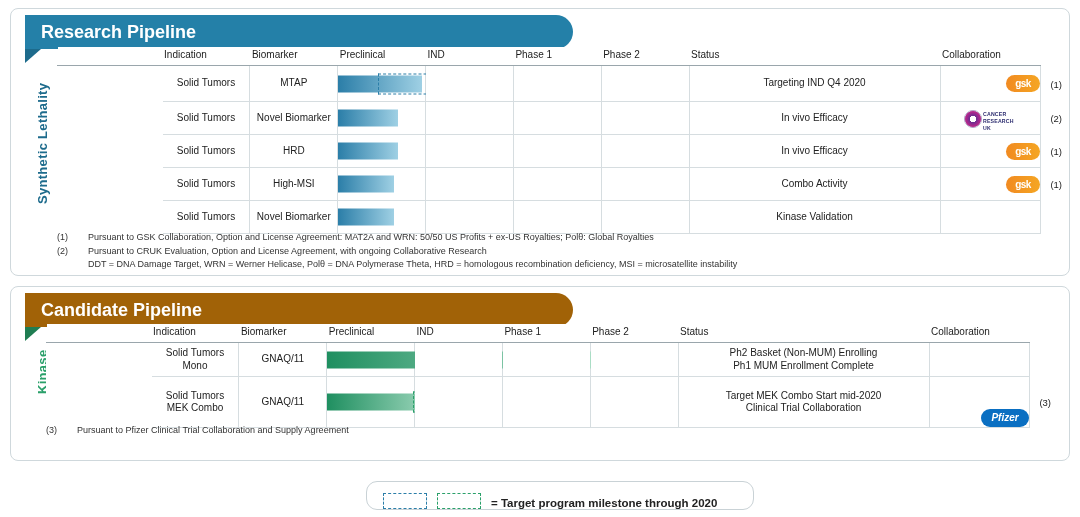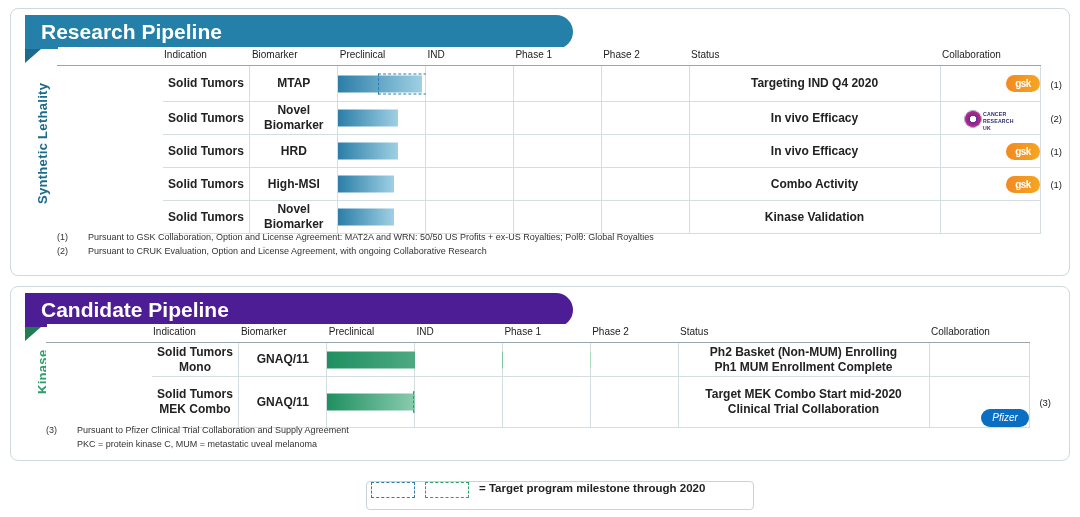--- a/index.html
+++ b/index.html
@@ -29,28 +29,28 @@
   #candidate-panel { top: 286px; width: 1060px; height: 175px; }
 
   
   .banner {
     position: absolute;
     left: 14px;
     top: 6px;
     height: 34px;
     line-height: 34px;
     color: #ffffff;
-    font-size: 21px;
+    font-size: 18px;
     font-weight: bold;
     padding-left: 16px;
     box-sizing: border-box;
     border-radius: 0 18px 18px 0;
   }
   #research-banner { width: 548px; background: #2480a8; }
-  #candidate-banner { width: 548px; background: #4c1d95; }
+  #candidate-banner { width: 548px; background: #a16207; }
   .banner-tail {
     position: absolute;
     left: 14px;
     width: 0; height: 0;
   }
   #research-tail {
     top: 40px;
     border-left: 16px solid #1d6b8c;
     border-bottom: 14px solid transparent;
   }
@@ -115,21 +115,21 @@
     border: 1px solid #ffffff;
     color: #ffffff;
     padding: 2px 4px;
     line-height: 1.15;
   }
   .name-main { font-size: 13px; font-weight: bold; display:block; }
   .name-sub { font-size: 9.5px; font-style: italic; display:block; }
   .teal-cell { background: #2480a8; }
   .green-cell { background: #2aa06a; }
 
-  .cell-text { font-size: 12px; color: #222; display:block; line-height:1.25;font-weight:bold; }
+  .cell-text { font-size: 10px; color: #222; display:block; line-height:1.25; }
 
   
   td.stage { position: relative; background: #ffffff; }
   .bar {
     position: absolute;
     left: 0; top: 50%;
     transform: translateY(-50%);
     height: 17px;
   }
   .bar.blue { background: linear-gradient(90deg,#2b7ea8 0%, #9fd0e4 100%); }
@@ -177,21 +177,21 @@
     font-size: 5.2px; font-weight: bold; color: #2b2b6e;
     line-height: 1.35; text-align: left; letter-spacing: 0.2px;
   }
   .pfizer-logo {
     width: 48px; height: 18px;
     border-radius: 9px;
     background: #0a6fc2;
     color: #ffffff;
     font-size: 10px;
     font-style: italic;
-    font-weight: normal;
+    font-weight: bold;
     line-height: 18px;
     text-align: center;
     margin-top: 32px;
   }
   td.collab { position: relative; }
   td.collab .collab-inner {
     display: flex; align-items: center; justify-content: flex-end; gap: 4px;
     height: 100%;
   }
   td.collab .ref-abs {
@@ -213,26 +213,26 @@
   .fn-text { flex: 1; padding-left: 9px; }
 
   
   #legend {
     position: absolute;
     left: 366px;
     top: 481px;
     width: 388px;
     height: 29px;
     border: 1px solid #c9d2d6;
-    border-radius: 4px;
+    border-radius: 11px;
     background: #ffffff;
     display: flex;
-    align-items: flex-start;
+    align-items: flex-end;
     gap: 10px;
-    padding: 0 4px;
+    padding: 0 16px;
     box-sizing: border-box;
   }
   .legend-box { width: 44px; height: 16px; box-sizing: border-box; }
   .legend-box.blue { border: 1.6px dashed #2b7ea8; }
   .legend-box.green { border: 1.6px dashed #2aa06a; }
   #legend-text { font-size: 11.5px; font-weight: bold; color: #222; }
 </style>
 </head>
 <body>
 
@@ -413,20 +413,24 @@
     </table>
 
     <div class="footnotes" id="research-footnotes">
       <div class="fn-row">
         <span class="fn-mark">(1)</span>
         <span class="fn-text">Pursuant to GSK Collaboration, Option and License Agreement: MAT2A and WRN: 50/50 US Profits + ex-US Royalties; Polθ: Global Royalties</span>
       </div>
       <div class="fn-row">
         <span class="fn-mark">(2)</span>
         <span class="fn-text">Pursuant to CRUK Evaluation, Option and License Agreement, with ongoing Collaborative Research</span>
+      </div>
+      <div class="fn-row">
+        <span class="fn-mark"></span>
+        <span class="fn-text">DDT = DNA Damage Target, WRN = Werner Helicase, Polθ = DNA Polymerase Theta, HRD = homologous recombination deficiency, MSI = microsatellite instability</span>
       </div>
     </div>
   </div>
 
   <div class="panel" id="candidate-panel">
     <div class="banner" id="candidate-banner">Candidate Pipeline</div>
     <div class="banner-tail" id="candidate-tail"></div>
     <div class="side-label" id="kinase-label">Kinase</div>
   </div>
 
@@ -507,24 +511,20 @@
         </td>
       </tr>
     </tbody>
   </table>
 
   <div class="footnotes" id="candidate-footnotes">
     <div class="fn-row">
       <span class="fn-mark">(3)</span>
       <span class="fn-text">Pursuant to Pfizer Clinical Trial Collaboration and Supply Agreement</span>
     </div>
-    <div class="fn-row">
-      <span class="fn-mark"></span>
-      <span class="fn-text">PKC = protein kinase C, MUM = metastatic uveal melanoma</span>
-    </div>
   </div>
 
   <div id="legend">
     <span class="legend-box blue"></span>
     <span class="legend-box green"></span>
     <span id="legend-text">= Target program milestone through 2020</span>
   </div>
 
 </div>
 

